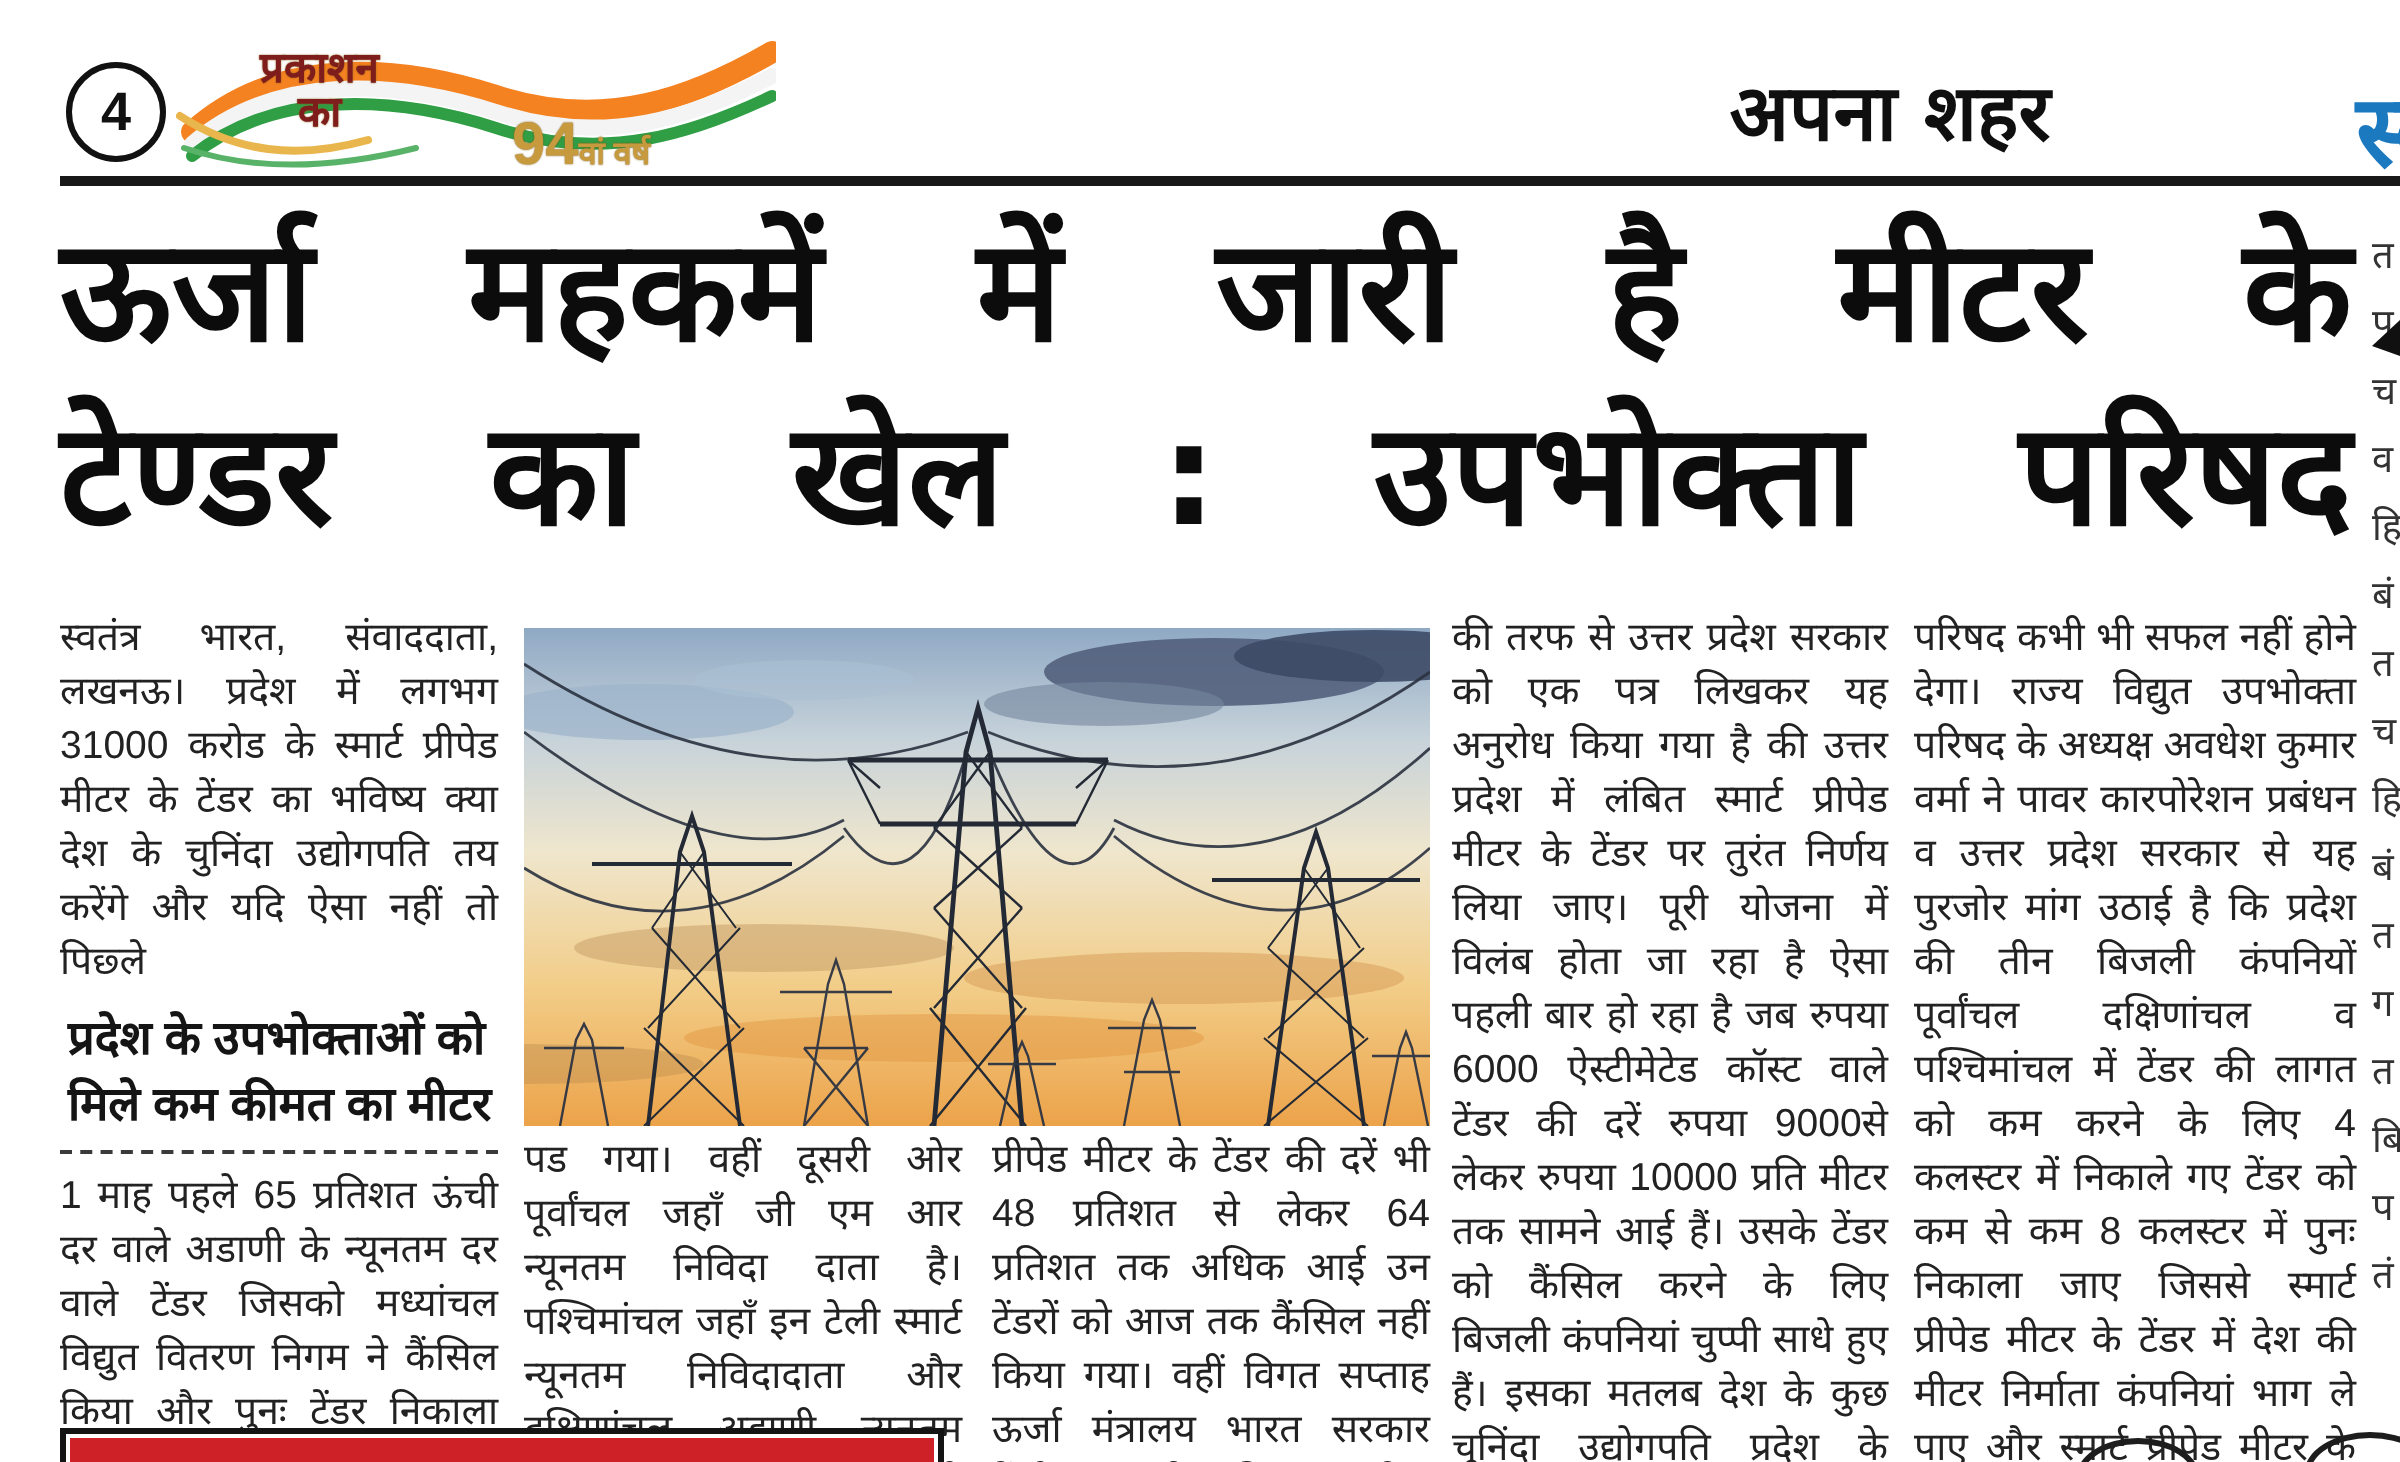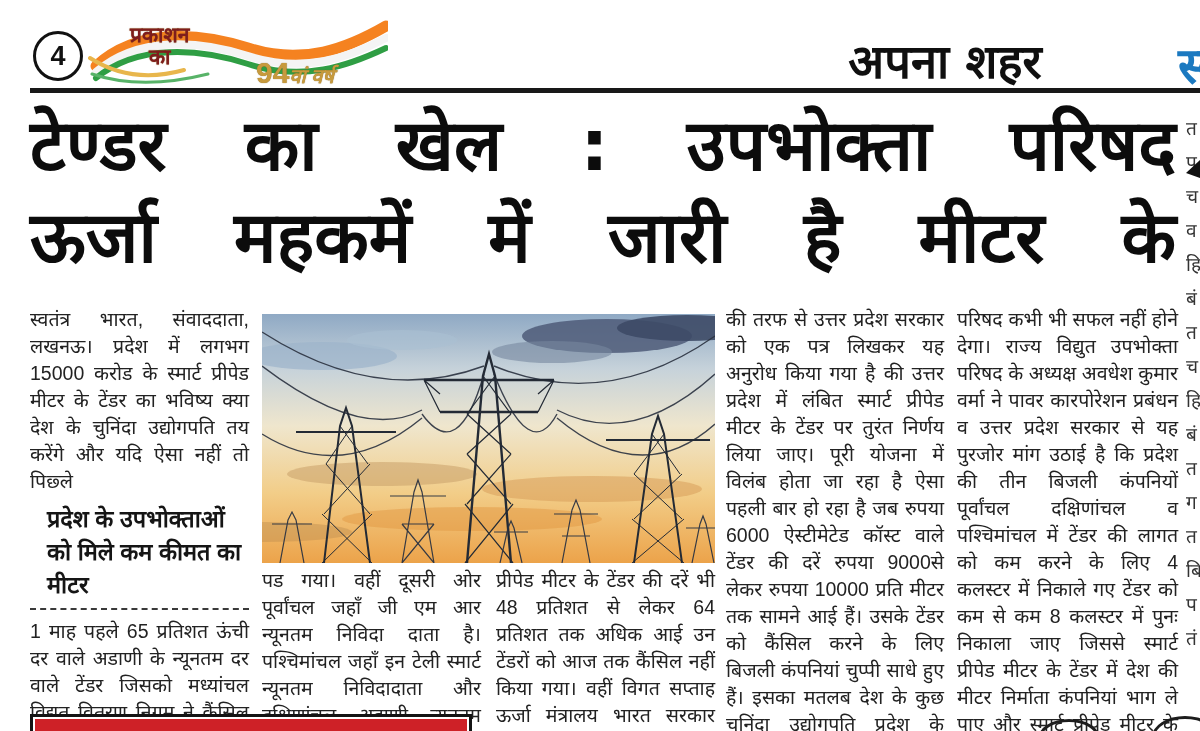--- a/index.html
+++ b/index.html
@@ -9,44 +9,44 @@
   
   .page-circle{position:absolute;left:33px;top:31px;width:44px;height:44px;border:3px solid #111;
         border-radius:50%;display:flex;align-items:center;justify-content:center;
         font-size:27px;font-weight:700;color:#111;}
   .logo{position:absolute;left:88px;top:18px;width:300px;height:72px;}
   .logo-text{position:absolute;left:42px;top:6px;font-weight:700;color:#7f1d1d;font-size:21px;
         line-height:22px;text-align:center;text-shadow:0 0 1px #8a5f1d;}
   .logo-year{position:absolute;left:168px;top:38px;color:#c79a3d;font-weight:700;
         text-shadow:0 0 1px #7a5a18;}
   .logo-year .big{font-size:30px;}
-  .logo-year .small{font-size:20px;font-style:italic;}
+  .logo-year .small{font-size:16px;}
   .section-title{position:absolute;left:820px;top:28px;width:250px;text-align:center;
-        font-size:47px;font-weight:700;color:#0f0f0f;font-family:"DejaVu Sans",sans-serif;}
+        font-size:39px;font-weight:700;color:#0f0f0f;font-family:"DejaVu Sans",sans-serif;}
   .right-masthead{position:absolute;left:1178px;top:30px;font-size:50px;font-weight:700;
         color:#1b79c0;white-space:nowrap;font-family:"DejaVu Sans",sans-serif;}
   .top-rule{position:absolute;left:30px;right:0;top:88px;height:5px;background:#181818;}
 
   
   .headline{position:absolute;left:30px;top:100px;width:1146px;color:#0c0c0c;
         font-family:"DejaVu Sans",sans-serif;font-weight:700;}
   .headline .hl{font-size:71px;line-height:92px;text-align:justify;text-align-last:justify;
         white-space:nowrap;letter-spacing:0px;}
   .headline .hl{display:block;width:100%;}
   .headline .hl span{display:inline-block;width:100%;text-align:justify;text-align-last:justify;}
 
   
   .col{position:absolute;font-size:19.5px;line-height:27px;text-align:justify;color:#222;}
   .col p{margin:0;}
   #col1{left:30px;top:306px;width:219px;}
   #col2{left:262px;top:567px;width:219px;}
   #col3{left:496px;top:567px;width:219px;}
   #col4{left:726px;top:306px;width:218px;}
   #col5{left:957px;top:306px;width:221px;}
-  .subhead{font-size:23.5px;line-height:33px;font-weight:700;color:#151515;margin:8px 0 6px 17px;
+  .subhead{font-size:23.5px;line-height:33px;font-weight:700;color:#151515;margin:8px 0 6px 4px;
         text-align:left;}
   .dash-sep{border:none;border-top:2.5px dashed #3a3a3a;margin:2px 0 8px 0;}
 
   
   .photo{position:absolute;left:262px;top:314px;width:453px;height:249px;overflow:hidden;}
   .photo svg{display:block;}
 
   
   .ad-box{position:absolute;left:30px;top:714px;width:442px;height:46px;border:3.5px solid #141414;
         background:#ffffff;padding:2px;box-sizing:border-box;}
@@ -86,26 +86,26 @@
     <div class="logo-year">
       <span class="big">94</span><span class="small">वां वर्ष</span>
     </div>
   </div>
 
   <div class="section-title">अपना शहर</div>
   <div class="right-masthead">स्व</div>
   <div class="top-rule"></div>
 
   <div class="headline">
+    <div class="hl"><span>ऊर्जा महकमें में जारी है मीटर के</span></div>
     <div class="hl"><span>टेण्डर का खेल : उपभोक्ता परिषद</span></div>
-    <div class="hl"><span>ऊर्जा महकमें में जारी है मीटर के</span></div>
   </div>
 
   <div class="col" id="col1">
-    <p>स्वतंत्र भारत, संवाददाता, लखनऊ। प्रदेश में लगभग 15000 करोड के स्मार्ट प्रीपेड मीटर के टेंडर का भविष्य क्या देश के चुनिंदा उद्योगपति तय करेंगे और यदि ऐसा नहीं तो पिछ्ले</p>
+    <p>स्वतंत्र भारत, संवाददाता, लखनऊ। प्रदेश में लगभग 31000 करोड के स्मार्ट प्रीपेड मीटर के टेंडर का भविष्य क्या देश के चुनिंदा उद्योगपति तय करेंगे और यदि ऐसा नहीं तो पिछ्ले</p>
     <div class="subhead">प्रदेश के उपभोक्ताओं को मिले कम कीमत का मीटर</div>
     <hr class="dash-sep">
     <p>1 माह पहले 65 प्रतिशत ऊंची दर वाले अडाणी के न्यूनतम दर वाले टेंडर जिसको मध्यांचल विद्युत वितरण निगम ने कैंसिल किया और पुनः टेंडर निकाला उद्योगपतियों ने साठ गांठ कर टेंडर में भाग नहीं लिया और अब पूरा टेंडर खटाई में</p>
   </div>
 
   <div class="photo">
     <svg width="453" height="249" viewBox="0 0 453 249">
       <defs>
         <linearGradient id="sky" x1="0" y1="0" x2="0" y2="1">
           <stop offset="0" stop-color="#8fa9c4"></stop>

